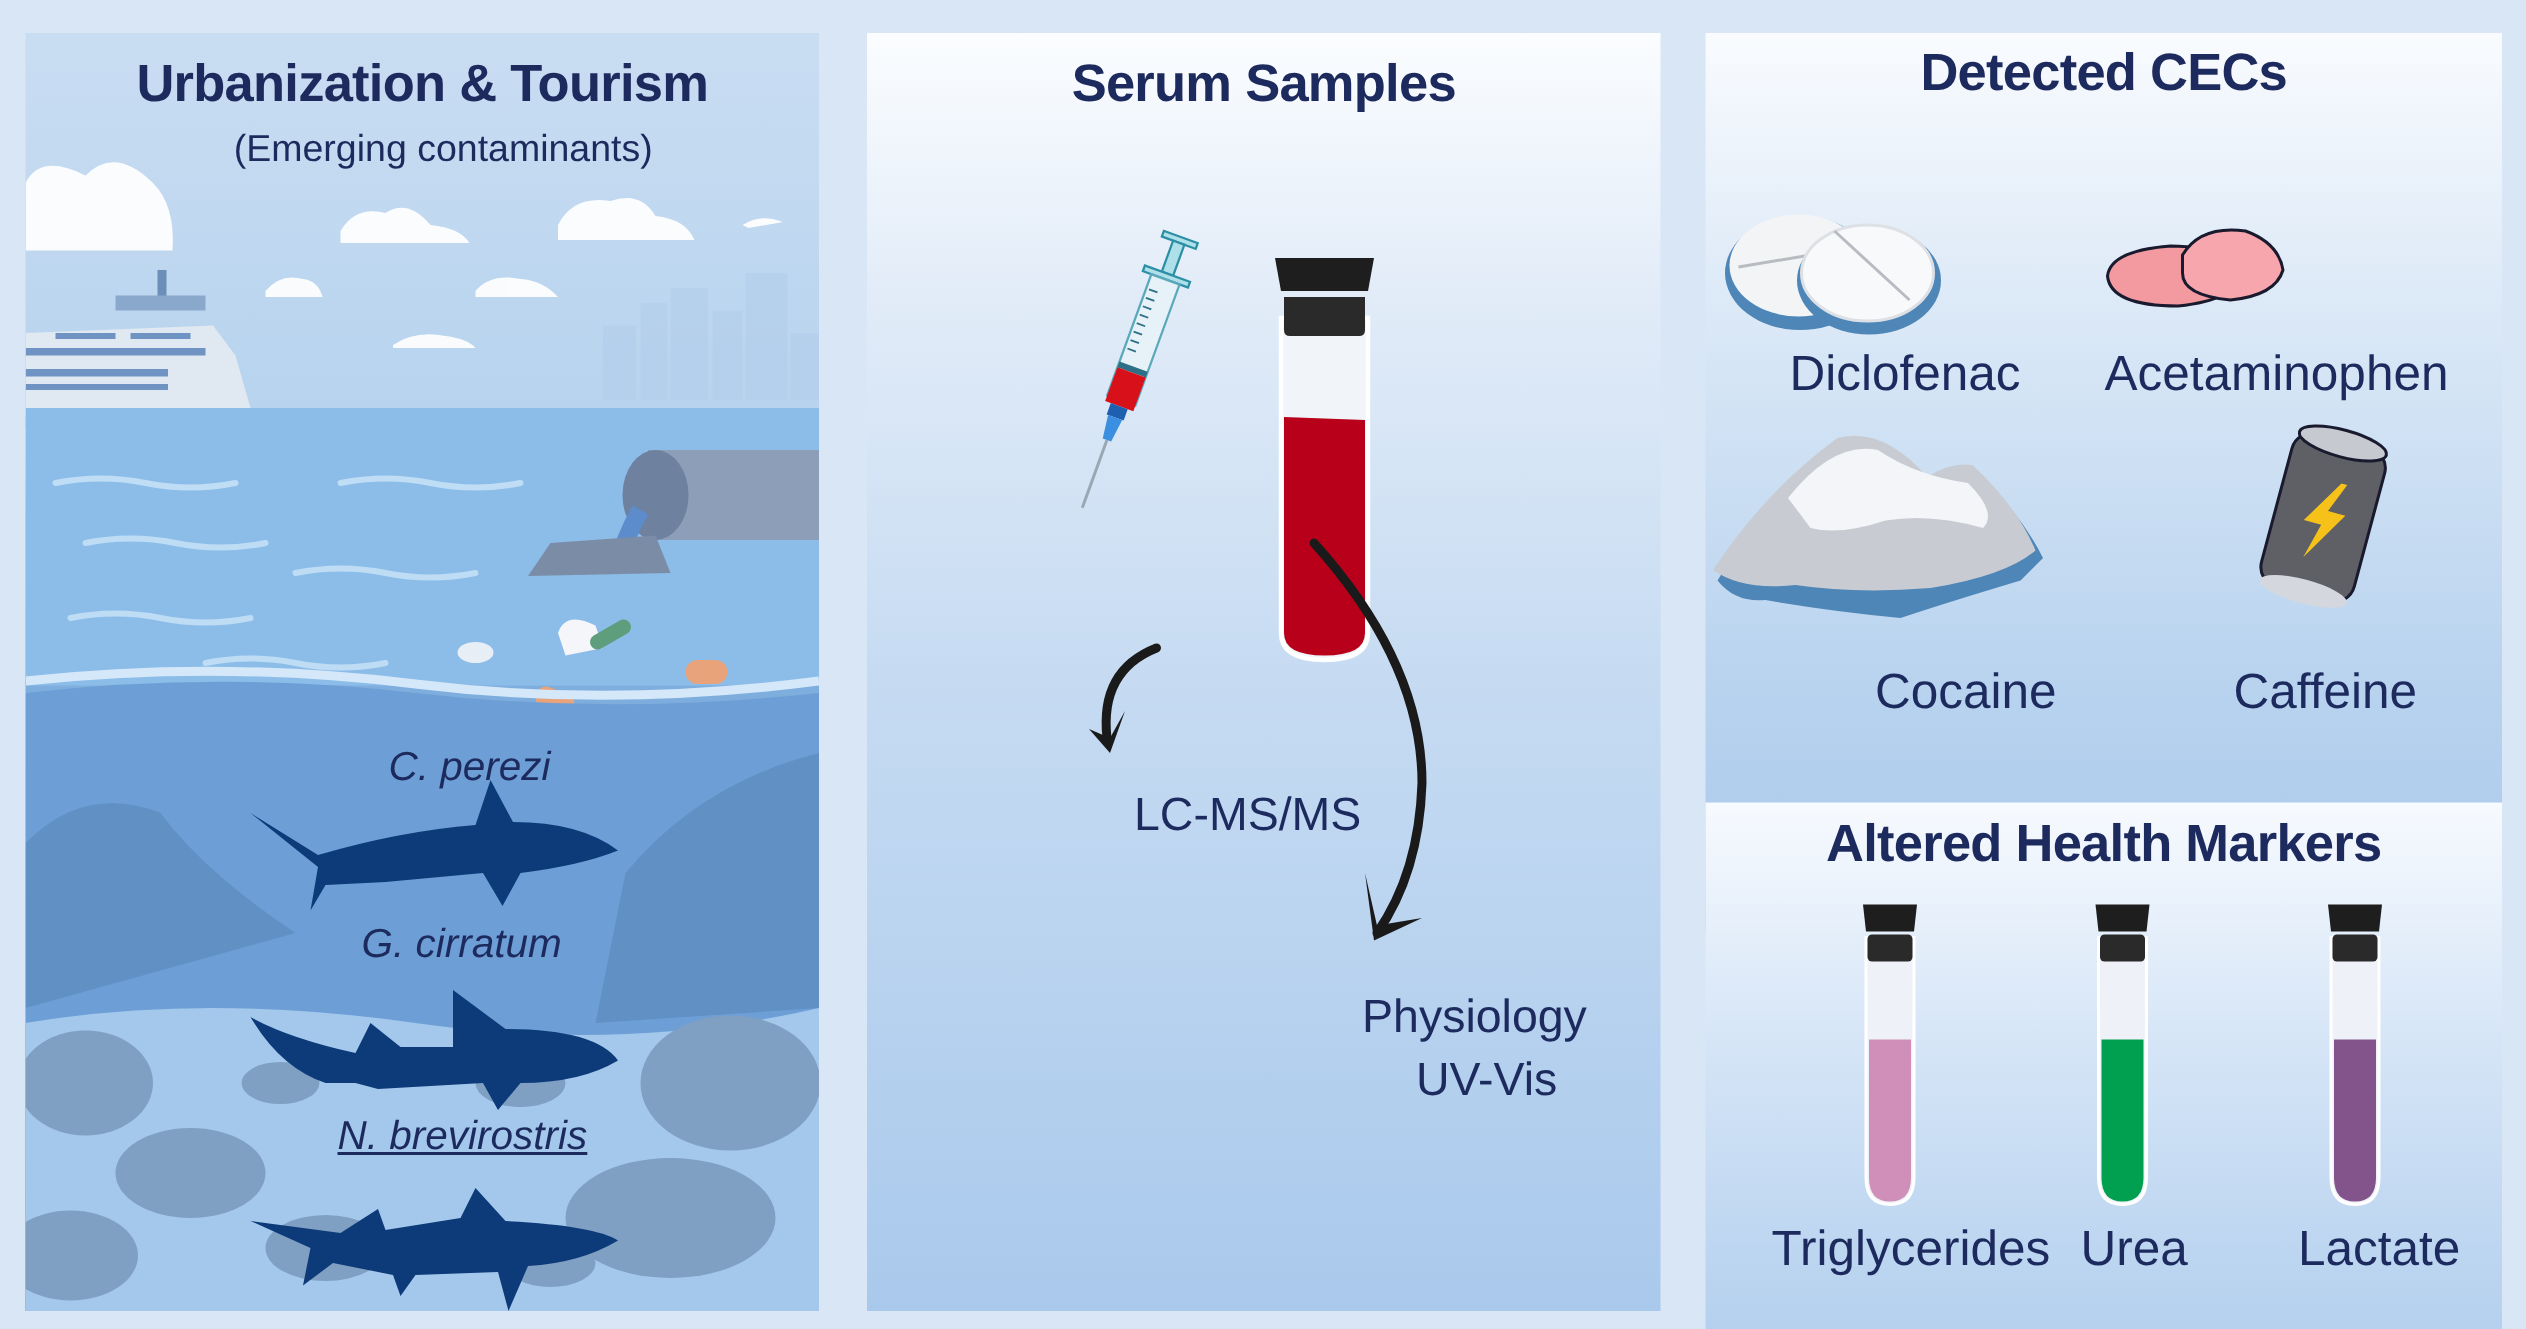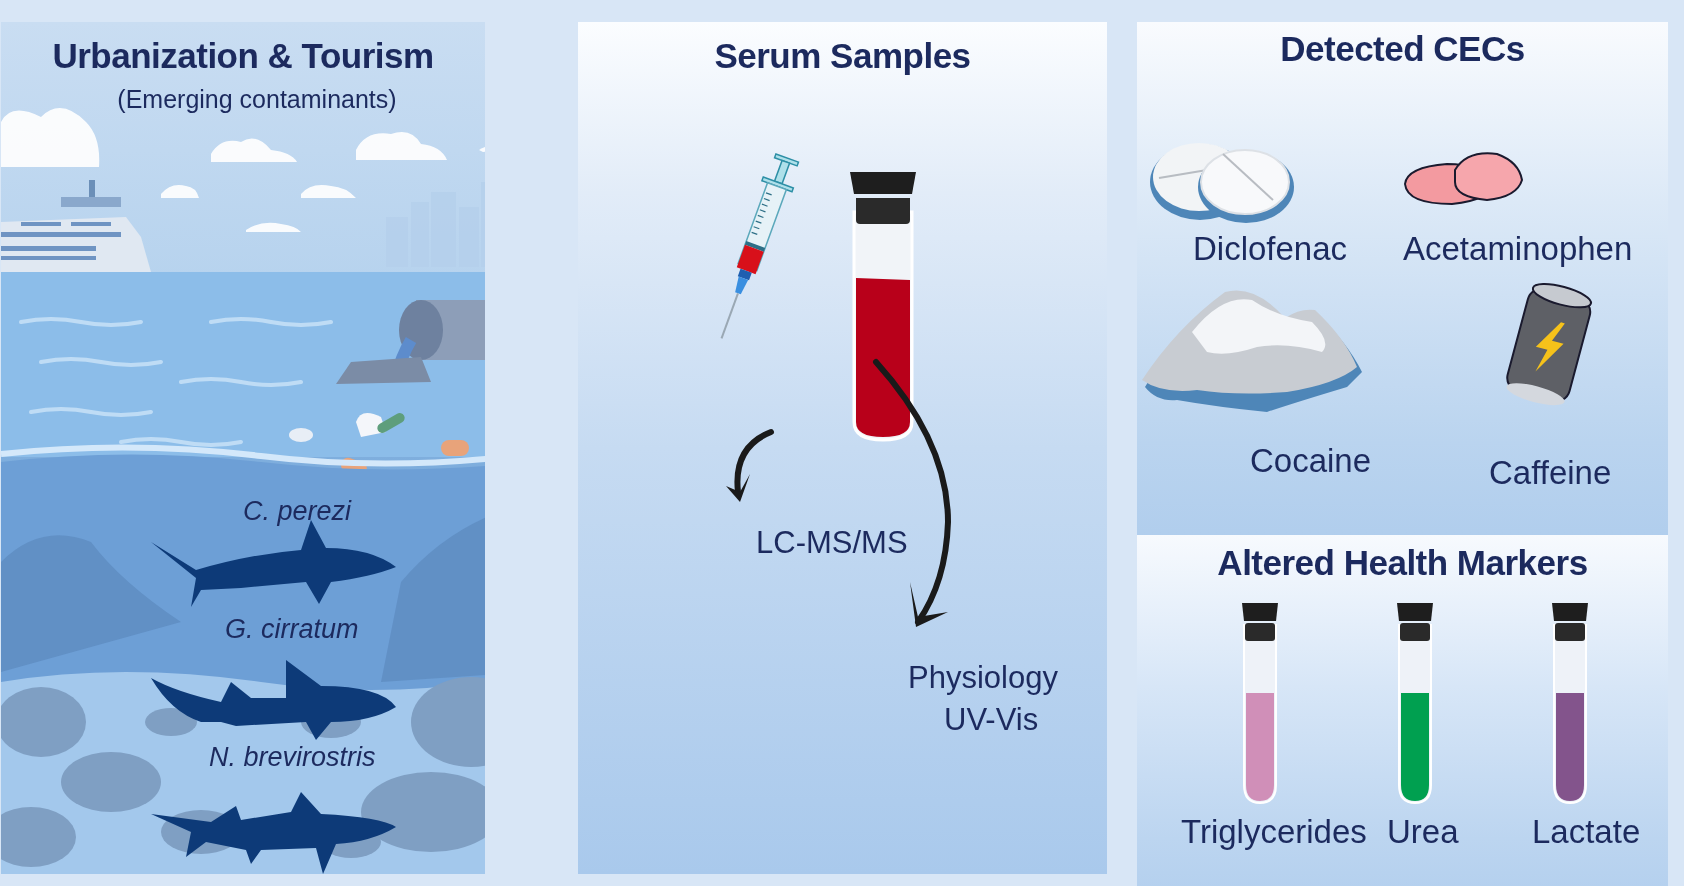--- a/index.html
+++ b/index.html
@@ -1,18 +1,18 @@
 <!DOCTYPE html>
 <html><head>
 <meta charset="utf-8">
 <style>
   html, body { margin:0; padding:0; }
   body { width:1684px; height:886px; background:#d8e6f6; position:relative; overflow:hidden; font-family:"Liberation Sans", sans-serif; }
   .panel { position:absolute; overflow:hidden; }
-  #p-left { left:1px; top:22px; width:484px; height:852px; background:linear-gradient(#c9ddf2 0%, #b7d3ee 30%, #8fbde6 38%, #7aaadb 55%, #6c9acb 100%); }
+  #p-left { left:17px; top:22px; width:529px; height:852px; background:linear-gradient(#c9ddf2 0%, #b7d3ee 30%, #8fbde6 38%, #7aaadb 55%, #6c9acb 100%); }
   #p-mid { left:578px; top:22px; width:529px; height:852px; background:linear-gradient(#fbfdff 0%, #e2ecf8 20%, #c6dbf2 50%, #a9c9ec 100%); }
   #p-rt { left:1137px; top:22px; width:531px; height:600px; background:linear-gradient(#f9fbfe 0%, #dce9f7 30%, #bad4ef 70%, #a8c8eb 100%); }
   #p-rb { left:1137px; top:535px; width:531px; height:434px; background:linear-gradient(#f7fafe 0%, #d7e6f7 35%, #bcd5f0 70%, #a9c9ec 100%); }
   .title { position:absolute; left:0; right:0; text-align:center; color:#1c2a5e; font-weight:bold; font-size:35px; letter-spacing:-0.5px; }
   .label { position:absolute; color:#1c2a5e; font-size:33px; font-weight:normal; white-space:nowrap;padding-left:28px; }
   .italic { font-style:italic; font-size:27px; }
   svg { position:absolute; left:0; top:0; }
 </style>
 </head>
 <body>
@@ -100,21 +100,21 @@
     <g fill="#0d3a78">
       <path d="M150 520 L195 548 Q250 532 300 528 L310 498 L325 526 Q370 526 395 545 Q370 555 330 560 L318 582 L305 560 L240 566 L200 568 L190 585 L195 556 Z"></path>
       <path d="M150 656 Q175 670 220 680 L230 660 L250 676 L285 676 L285 638 L320 664 Q380 664 395 685 Q370 700 330 700 L315 718 L305 700 L235 704 L220 700 L200 700 Q170 690 150 656 Z"></path>
       <path d="M150 792 L210 800 L235 784 L240 798 L290 790 L300 770 L320 792 Q380 795 395 805 Q370 820 335 822 L322 852 L315 826 L260 828 L250 842 L245 828 L205 820 L185 835 L190 810 Z"></path>
     </g>
   </svg>
   <div class="title" style="top:14px;">Urbanization &amp; Tourism</div>
   <div class="label" style="top:63px;left:0;right:0;text-align:center;font-size:25px;">(Emerging contaminants)</div>
   <div class="label italic" style="top:474px;left:214px;">C. perezi</div>
   <div class="label italic" style="top:592px;left:196px;">G. cirratum</div>
-  <div class="label italic" style="top:720px;left:180px;">N. brevirostris</div>
+  <div class="label italic" style="top:720px;left:180px;text-decoration:underline;">N. brevirostris</div>
 </div>
 
 <div class="panel" id="p-mid">
   <svg width="529" height="852" viewBox="0 0 529 852">
 
     <g transform="translate(175 230) rotate(20)">
       <rect x="-12" y="-100" width="24" height="4" fill="#aee0ea" stroke="#2d8fa6" stroke-width="1.5"></rect>
       <rect x="-4" y="-96" width="8" height="22" fill="#aee0ea" stroke="#2d8fa6" stroke-width="1.5"></rect>
       <rect x="-16" y="-74" width="32" height="4" fill="#aee0ea" stroke="#2d8fa6" stroke-width="1.5"></rect>
       <rect x="-10" y="-70" width="20" height="86" fill="#e6f2f7" stroke="#5ba8bb" stroke-width="1.5"></rect>
@@ -178,21 +178,21 @@
       <rect x="-32" y="-52" width="64" height="106" rx="14" fill="#5e6066" stroke="#1a1a2e" stroke-width="2"></rect>
       <ellipse cx="0" cy="-50" rx="30" ry="9" fill="#c6cad0" stroke="#1a1a2e" stroke-width="2"></ellipse>
       <ellipse cx="0" cy="52" rx="30" ry="8" fill="#d4d8de"></ellipse>
       <path d="M6 -24 L-12 6 L0 6 L-6 30 L14 -4 L2 -4 L10 -24Z" fill="#f6c21a"></path>
     </g>
   </svg>
   <div class="title" style="top:7px;">Detected CECs</div>
   <div class="label" style="top:208px;left:28px;">Diclofenac</div>
   <div class="label" style="top:208px;left:238px;">Acetaminophen</div>
   <div class="label" style="top:420px;left:85px;text-align:right;">Cocaine</div>
-  <div class="label" style="top:420px;left:324px;margin-top:12px;">Caffeine</div>
+  <div class="label" style="top:420px;left:324px;">Caffeine</div>
 </div>
 
 <div class="panel" id="p-rb">
   <svg width="531" height="339" viewBox="0 0 531 339" id="marker-svg">
       <g>
         <path d="M107 90 L107 250 Q107 268 123 268 Q139 268 139 250 L139 90Z" fill="#eef2f8" stroke="#ffffff" stroke-width="2"></path>
         <path d="M109 158 L137 158 L137 250 Q137 266 123 266 Q109 266 109 250Z" fill="#d08fb8"></path>
         <path d="M105 68 L141 68 L139 86 L107 86Z" fill="#1e1e1e"></path>
         <rect x="108" y="88" width="30" height="18" rx="3" fill="#2a2a2a"></rect>
       </g>

